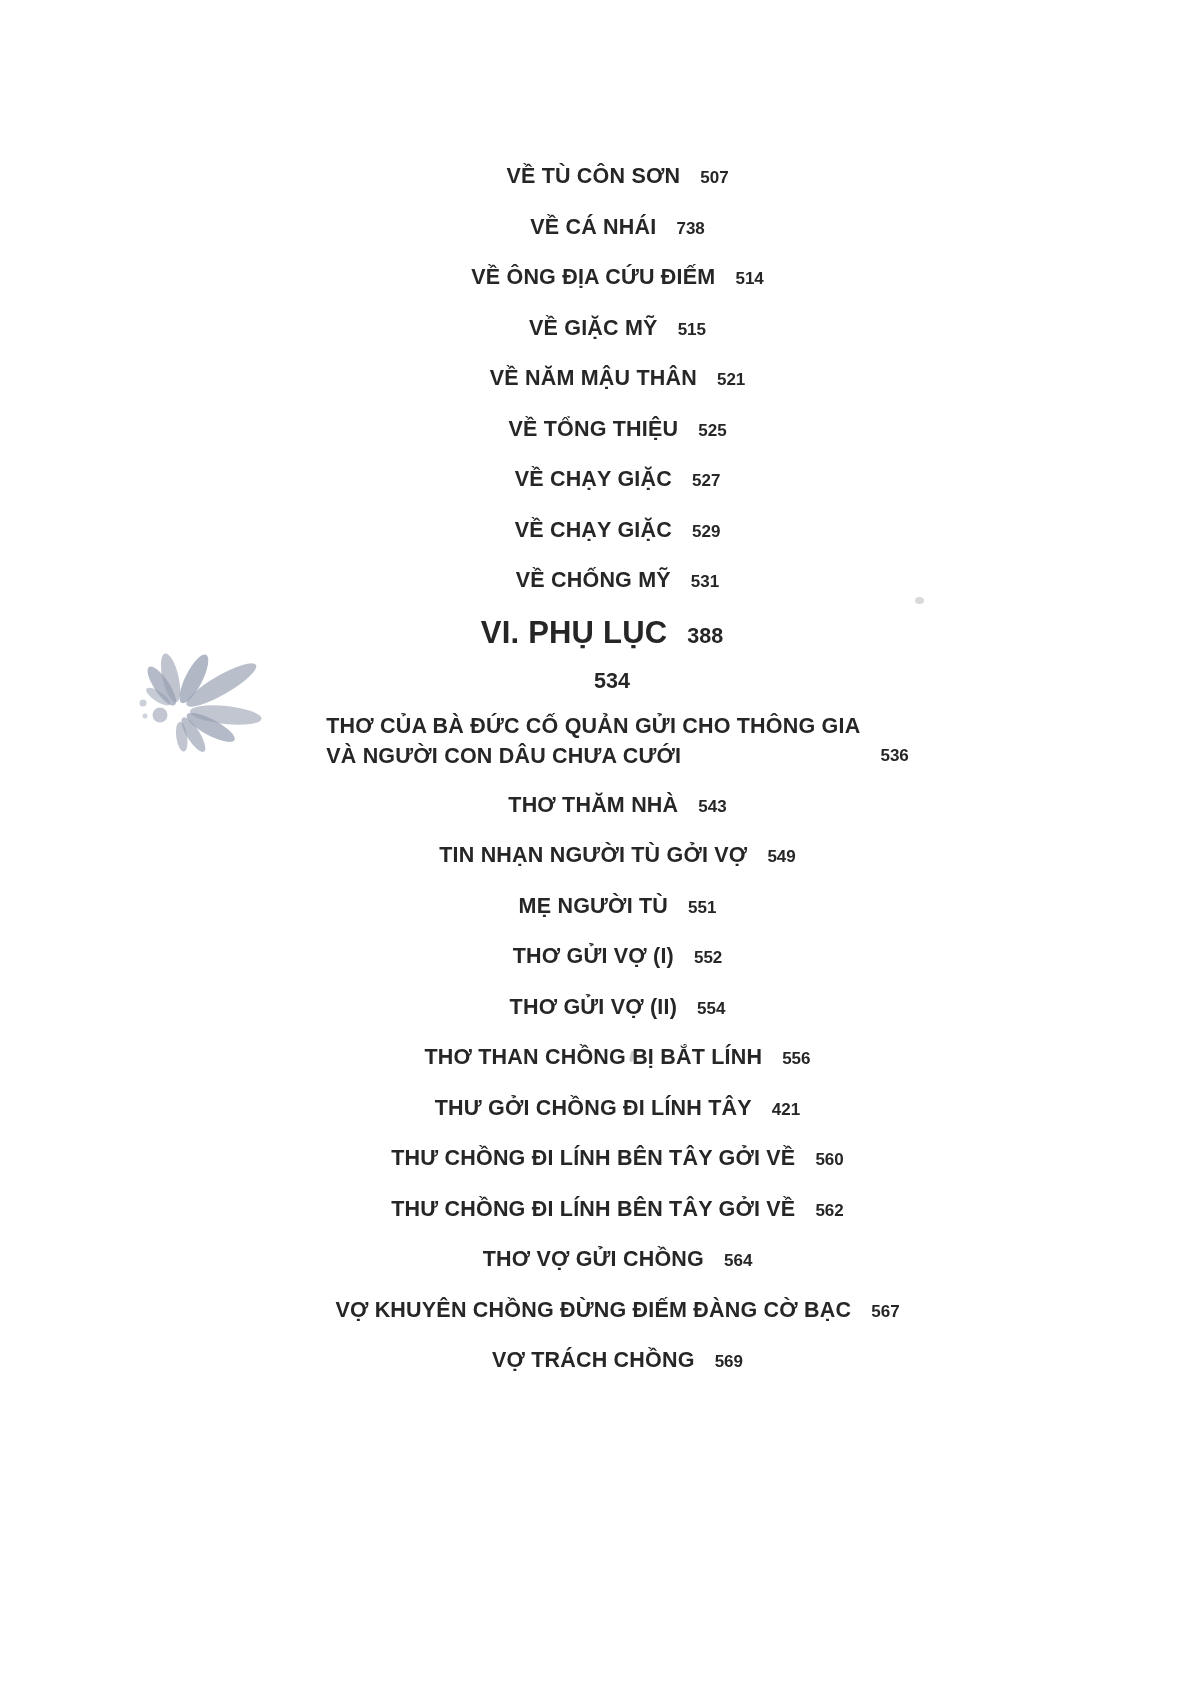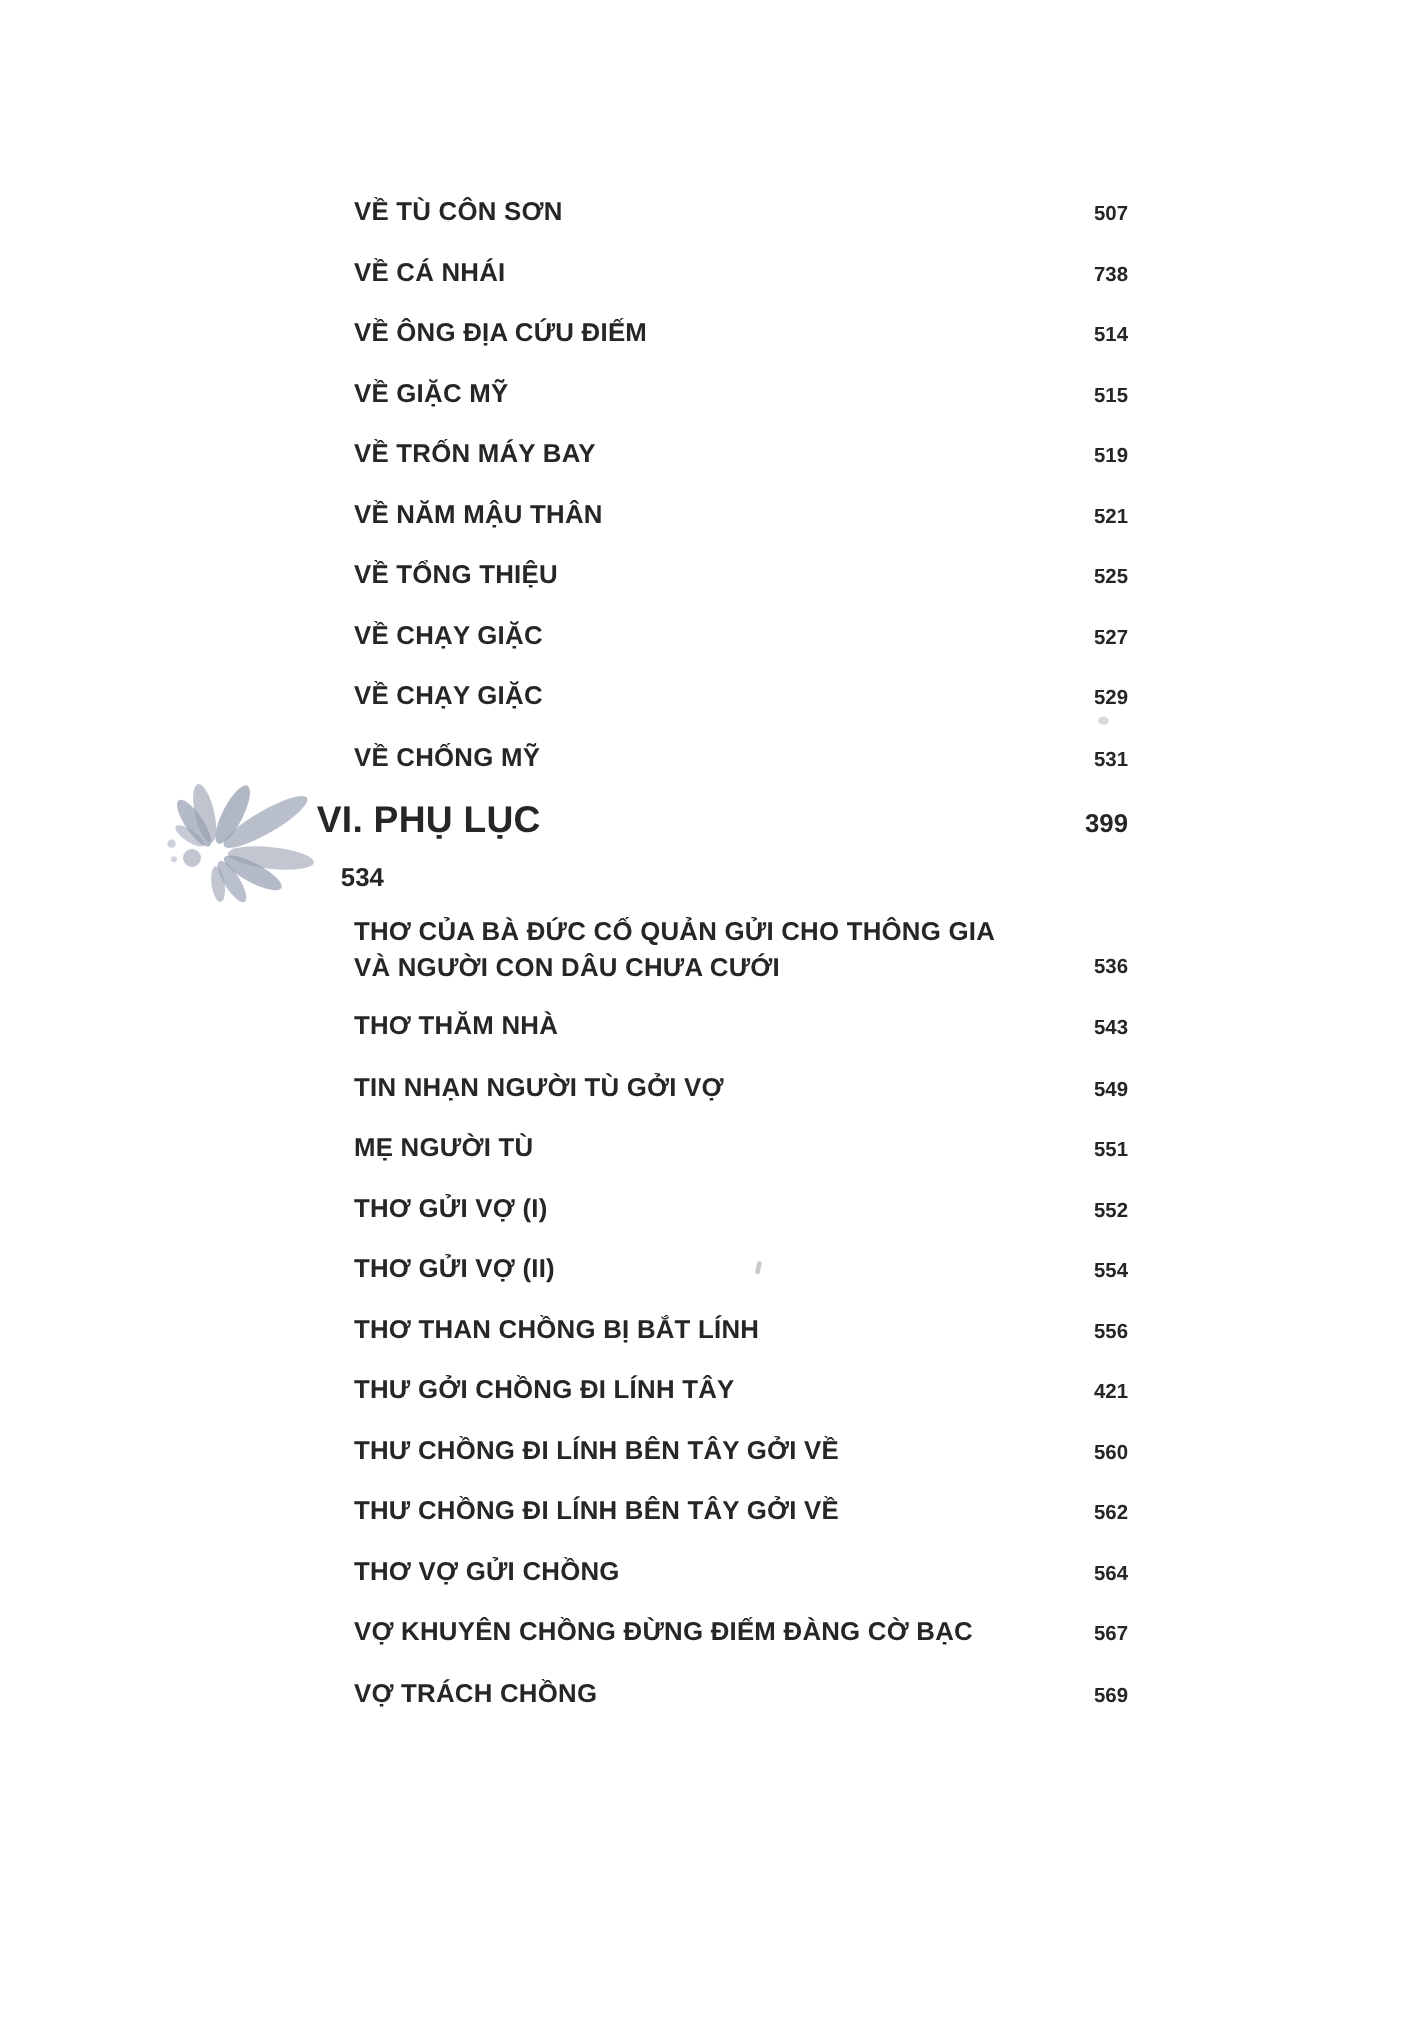--- a/index.html
+++ b/index.html
@@ -12,21 +12,21 @@
     font-family:"Liberation Sans","DejaVu Sans",sans-serif;
     color:#262626;
   }
   .toc{
     position:absolute;
     left:264px;top:161px;
     width:676px;
   }
   .row{
     display:flex;
-    justify-content:space-between;
+    justify-content:center;
     align-items:baseline;
   }
   .row .label{
     font-size:21.5px;
     line-height:30px;
     font-weight:600;
     letter-spacing:.2px;
     white-space:pre-line;
   }
   .row .pagenum{
@@ -110,24 +110,20 @@
     </div>
       <div class="row entry">
       <span class="label">VỀ ÔNG ĐỊA CỨU ĐIẾM</span>
       <span class="pagenum">514</span>
     </div>
       <div class="row entry">
       <span class="label">VỀ GIẶC MỸ</span>
       <span class="pagenum">515</span>
     </div>
       <div class="row entry">
-      <span class="label">VỀ TRỐN MÁY BAY</span>
-      <span class="pagenum">519</span>
-    </div>
-      <div class="row entry">
       <span class="label">VỀ NĂM MẬU THÂN</span>
       <span class="pagenum">521</span>
     </div>
       <div class="row entry">
       <span class="label">VỀ TỔNG THIỆU</span>
       <span class="pagenum">525</span>
     </div>
       <div class="row entry">
       <span class="label">VỀ CHẠY GIẶC</span>
       <span class="pagenum">527</span>
@@ -135,21 +131,21 @@
       <div class="row entry">
       <span class="label">VỀ CHẠY GIẶC</span>
       <span class="pagenum">529</span>
     </div>
       <div class="row entry">
       <span class="label">VỀ CHỐNG MỸ</span>
       <span class="pagenum">531</span>
     </div>
       <div class="row section">
       <span class="label">VI. PHỤ LỤC</span>
-      <span class="pagenum">399</span>
+      <span class="pagenum">388</span>
     </div>
       <div class="row subsection">
       <span class="pagenum">534</span>
     </div>
       <div class="row entry-two-line">
       <span class="label">THƠ CỦA BÀ ĐỨC CỐ QUẢN GỬI CHO THÔNG GIA
 VÀ NGƯỜI CON DÂU CHƯA CƯỚI</span>
       <span class="pagenum">536</span>
     </div>
       <div class="row entry">

